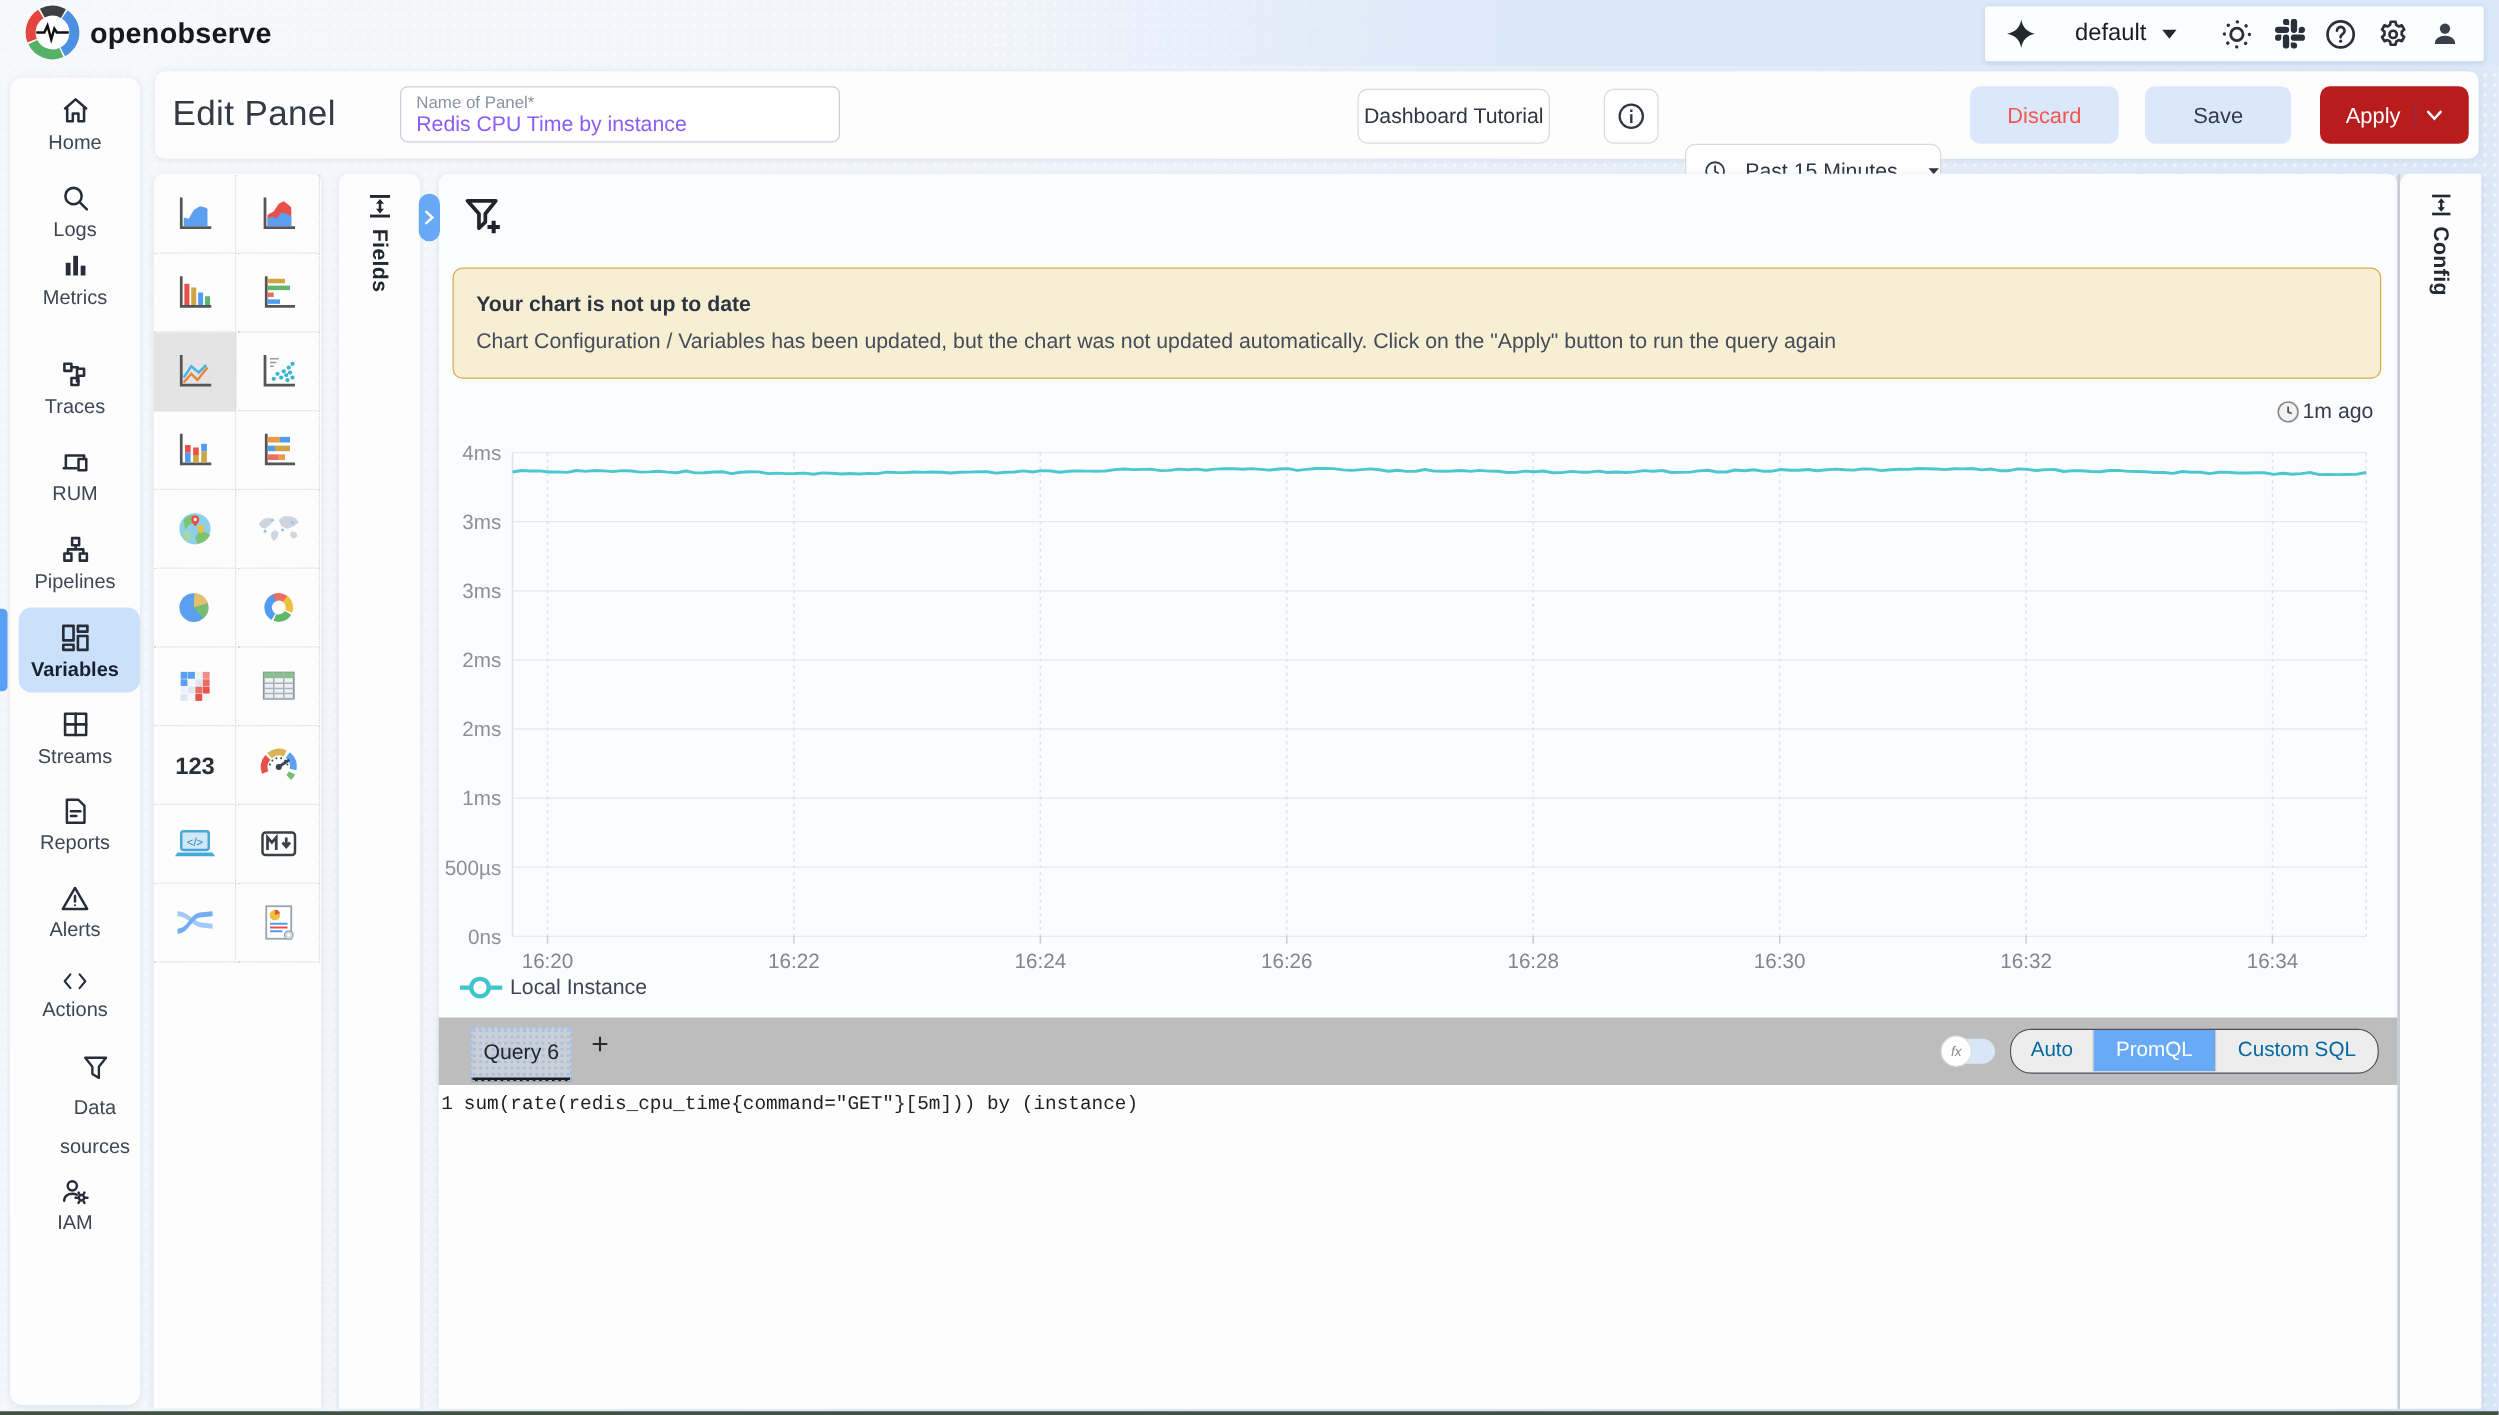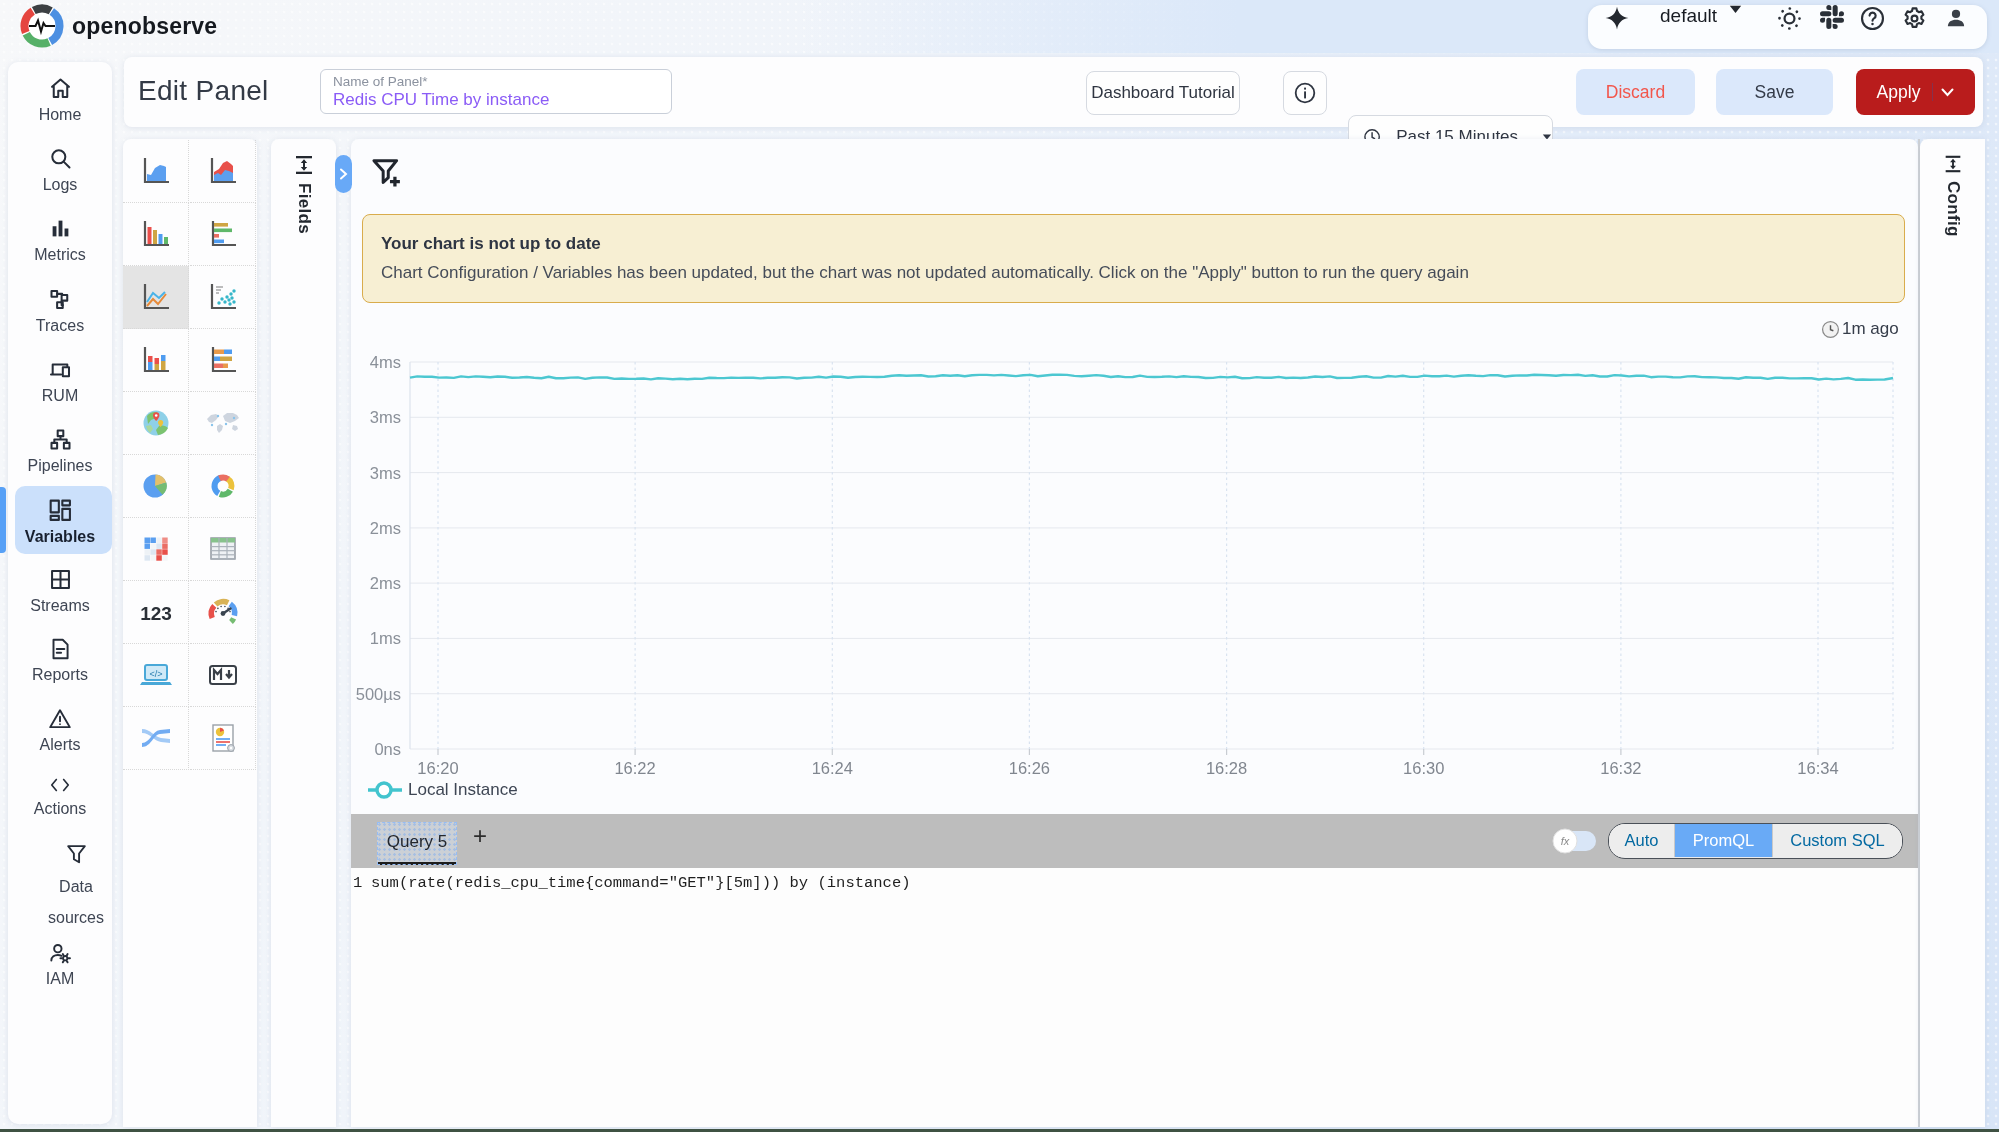--- a/index.html
+++ b/index.html
@@ -5,21 +5,21 @@
 * { margin:0; padding:0; box-sizing:border-box; }
 html,body { width:1999px; height:1132px; overflow:hidden; }
 body { font-family:"Liberation Sans", sans-serif; position:relative;
   background:radial-gradient(circle, rgba(255,255,255,0.55) 1px, rgba(255,255,255,0) 1.7px) 0 0/8px 8px,
   linear-gradient(115deg,#f7f8fa 0%,#f0f4fa 35%,#e3ecf9 65%,#d8e5f7 100%); }
 .abs { position:absolute; }
 .card { position:absolute; background:#fdfdfe; box-shadow:0 1px 6px rgba(120,140,170,0.18); }
 
 #logo { left:20px; top:4px; height:44px; display:flex; align-items:center; }
 #logoTxt { font-size:23px; font-weight:700; color:#15191f; margin-left:8px; letter-spacing:0.2px;}
-#topPill { left:1588px; top:5px; width:399px; height:44px; background:#fbfdff; border-radius:14px; box-shadow:0 1px 4px rgba(120,140,170,0.25); display:flex; align-items:flex-start; }
+#topPill { left:1588px; top:5px; width:399px; height:44px; background:#fbfdff; border-radius:2px; box-shadow:0 1px 4px rgba(120,140,170,0.25); display:flex; align-items:center; }
 
 #hdr { left:124px; top:57px; width:1859px; height:70px; border-radius:8px; }
 #editPanel { left:14px; top:18px; font-size:28px; color:#333a46; font-weight:500; position:absolute; letter-spacing:0.3px;}
 #nameInput { position:absolute; left:196px; top:12px; width:352px; height:45px; border:1px solid #c9cfd9; border-radius:6px; padding:4px 12px 0 12px; background:#fff;}
 #nameInput .lbl { font-size:13.5px; color:#8b929f; line-height:15px;}
 #nameInput .val { font-size:17px; color:#8b5cf6; line-height:21px;}
 .hbtn { position:absolute; top:14px; height:44px; border:1px solid #d6dae1; border-radius:8px; background:#fefefe; display:flex; align-items:center; justify-content:center; font-size:17px; color:#2f3541; }
 .cbtn { position:absolute; top:12px; height:46px; border-radius:8px; display:flex; align-items:center; justify-content:center; font-size:17.5px; }
 
 #sidebar { left:8px; top:62px; width:104px; height:1062px; border-radius:10px; }
@@ -138,21 +138,21 @@
 <div class="card" id="sidebar">
   <div id="sbIndicator"></div>
   <div id="sbActiveBg"></div>
   <div class="sbItem" style="top:13px;"><svg width="27" height="27" viewBox="0 0 24 24">
         <path d="M4.5 10.5 L12 4 L19.5 10.5 M6 9.2 V19.5 H10 V14 H14 V19.5 H18 V9.2" stroke="#262d39" stroke-width="1.8" fill="none" stroke-linecap="round" stroke-linejoin="round"></path>
       </svg><span style="">Home</span></div>
   <div class="sbItem" style="top:83px;"><svg width="27" height="27" viewBox="0 0 24 24">
         <circle cx="10.5" cy="10.5" r="5.8" stroke="#262d39" stroke-width="1.8" fill="none" stroke-linecap="round" stroke-linejoin="round"></circle>
         <line x1="15" y1="15" x2="20" y2="20" stroke="#262d39" stroke-width="1.8" fill="none" stroke-linecap="round" stroke-linejoin="round"></line>
       </svg><span style="">Logs</span></div>
-  <div class="sbItem" style="top:153px;"><svg width="27" height="27" viewBox="0 0 24 24">
+  <div class="sbItem" style="top:137px;"><svg width="27" height="27" viewBox="0 0 24 24">
         <rect x="5" y="10" width="3.4" height="9" fill="#262d39"></rect>
         <rect x="10.3" y="5" width="3.4" height="14" fill="#262d39"></rect>
         <rect x="15.6" y="12" width="3.4" height="7" fill="#262d39"></rect>
       </svg><span style="">Metrics</span></div>
   <div class="sbItem" style="top:224px;"><svg width="27" height="27" viewBox="0 0 24 24">
         <rect x="4" y="4.5" width="5" height="5" stroke="#262d39" stroke-width="1.8" fill="none" stroke-linecap="round" stroke-linejoin="round"></rect>
         <rect x="13" y="8" width="5" height="5" stroke="#262d39" stroke-width="1.8" fill="none" stroke-linecap="round" stroke-linejoin="round"></rect>
         <rect x="9" y="14.5" width="5" height="5" stroke="#262d39" stroke-width="1.8" fill="none" stroke-linecap="round" stroke-linejoin="round"></rect>
         <path d="M9 7 H13.5 V8 M13 13.5 V17 H14" stroke="#262d39" stroke-width="1.8" fill="none" stroke-linecap="round" stroke-linejoin="round"></path>
       </svg><span style="">Traces</span></div>
@@ -510,21 +510,21 @@
 <path d="M59.0,238.6 L66.3,237.4 L73.6,237.8 L80.9,237.7 L88.2,238.6 L95.5,238.5 L102.8,238.9 L110.1,237.4 L117.4,238.1 L124.7,237.4 L132.0,237.7 L139.3,238.3 L146.6,237.5 L153.9,237.8 L161.2,238.7 L168.5,238.5 L175.8,238.0 L183.1,238.7 L190.4,239.2 L197.7,237.8 L205.0,239.3 L212.3,239.2 L219.6,238.6 L226.9,238.4 L234.2,239.9 L241.5,238.8 L248.8,238.4 L256.1,238.5 L263.4,239.9 L270.7,239.5 L278.0,239.9 L285.3,239.8 L292.6,239.5 L299.9,240.4 L307.2,239.3 L314.5,239.6 L321.8,240.2 L329.1,239.8 L336.4,240.2 L343.7,239.7 L351.0,239.9 L358.3,238.7 L365.6,239.0 L372.9,239.1 L380.2,238.6 L387.5,238.9 L394.8,238.6 L402.1,238.8 L409.4,239.4 L416.7,238.8 L424.0,238.7 L431.3,238.3 L438.6,238.4 L445.9,239.5 L453.2,238.8 L460.5,238.6 L467.8,237.7 L475.1,238.6 L482.4,237.5 L489.7,237.8 L497.0,238.8 L504.3,238.0 L511.6,237.7 L518.9,237.9 L526.2,238.0 L533.5,237.8 L540.8,236.7 L548.1,236.2 L555.4,236.7 L562.7,236.5 L570.0,236.3 L577.3,237.5 L584.6,237.3 L591.9,236.3 L599.2,236.8 L606.5,236.3 L613.8,237.2 L621.1,236.3 L628.4,235.9 L635.7,235.9 L643.0,236.4 L650.3,235.9 L657.6,236.5 L664.9,237.1 L672.2,236.2 L679.5,235.9 L686.8,237.3 L694.1,236.5 L701.4,235.8 L708.7,235.8 L716.0,235.9 L723.3,236.9 L730.6,237.3 L737.9,236.7 L745.2,236.1 L752.5,236.8 L759.8,238.0 L767.1,237.2 L774.4,238.1 L781.7,238.0 L789.0,236.6 L796.3,237.9 L803.6,238.0 L810.9,237.8 L818.2,237.4 L825.5,238.1 L832.8,237.3 L840.1,237.9 L847.4,238.0 L854.7,239.0 L862.0,238.9 L869.3,237.9 L876.6,238.4 L883.9,237.8 L891.2,239.2 L898.5,239.1 L905.8,238.1 L913.1,238.7 L920.4,238.7 L927.7,237.9 L935.0,239.0 L942.3,238.6 L949.6,239.0 L956.9,238.5 L964.2,237.5 L971.5,238.0 L978.8,237.4 L986.1,239.0 L993.4,238.9 L1000.7,238.7 L1008.0,237.7 L1015.3,237.2 L1022.6,238.6 L1029.9,238.6 L1037.2,237.0 L1044.5,237.6 L1051.8,236.8 L1059.1,237.9 L1066.4,237.9 L1073.7,236.6 L1081.0,237.2 L1088.3,237.2 L1095.6,236.6 L1102.9,237.6 L1110.2,236.8 L1117.5,236.3 L1124.8,236.8 L1132.1,237.1 L1139.4,236.1 L1146.7,236.3 L1154.0,237.5 L1161.3,236.8 L1168.6,236.4 L1175.9,236.5 L1183.2,235.8 L1190.5,236.0 L1197.8,236.2 L1205.1,236.7 L1212.4,236.0 L1219.7,236.1 L1227.0,235.8 L1234.3,236.9 L1241.6,236.2 L1248.9,237.5 L1256.2,237.5 L1263.5,236.1 L1270.8,236.5 L1278.1,237.4 L1285.4,236.7 L1292.7,236.6 L1300.0,238.2 L1307.3,237.6 L1314.6,237.6 L1321.9,238.2 L1329.2,238.4 L1336.5,237.4 L1343.8,237.3 L1351.1,238.1 L1358.4,238.2 L1365.7,238.4 L1373.0,239.0 L1380.3,239.0 L1387.6,239.7 L1394.9,238.2 L1402.2,238.8 L1409.5,238.8 L1416.8,239.9 L1424.1,238.8 L1431.4,238.8 L1438.7,239.4 L1446.0,239.4 L1453.3,239.2 L1460.6,239.2 L1467.9,240.5 L1475.2,239.6 L1482.5,240.4 L1489.8,239.9 L1497.1,239.0 L1504.4,240.7 L1511.7,240.5 L1519.0,240.7 L1526.3,240.6 L1533.6,240.5 L1540.9,239.2 L1542.0,239.0" fill="none" stroke="#4cc7d1" stroke-width="2.4" stroke-linejoin="round"></path>
 </svg>
   <div id="legend">
     <svg width="34" height="20" viewBox="0 0 34 20">
         <line x1="0" y1="10" x2="34" y2="10" stroke="#42c4ce" stroke-width="3.4"></line>
         <circle cx="16" cy="10" r="7" fill="#fff" stroke="#42c4ce" stroke-width="3.4"></circle>
       </svg>
     <span style="margin-left:6px;">Local Instance</span>
   </div>
   <div id="qbar">
-    <div id="qtab">Query 5</div>
+    <div id="qtab">Query 6</div>
     <div id="qplus">+</div>
     <svg class="abs" style="left:1201px; top:13px;" width="46" height="28" viewBox="0 0 46 28">
       <rect x="8" y="4" width="36" height="20" rx="10" fill="#d9e6f7"></rect>
       <circle cx="13" cy="14" r="12" fill="#fff" stroke="#e0e0e0"></circle>
       <text x="13" y="18" font-size="11" font-style="italic" fill="#8a8a8a" text-anchor="middle">fx</text>
     </svg>
     <div id="seg">
       <div class="seg" style="width:66px; border-right:1px solid #c9c9c9;">Auto</div>
       <div class="seg" id="segP" style="width:97px;">PromQL</div>
       <div class="seg" style="width:130px; border-left:1px solid #c9c9c9;">Custom SQL</div>

